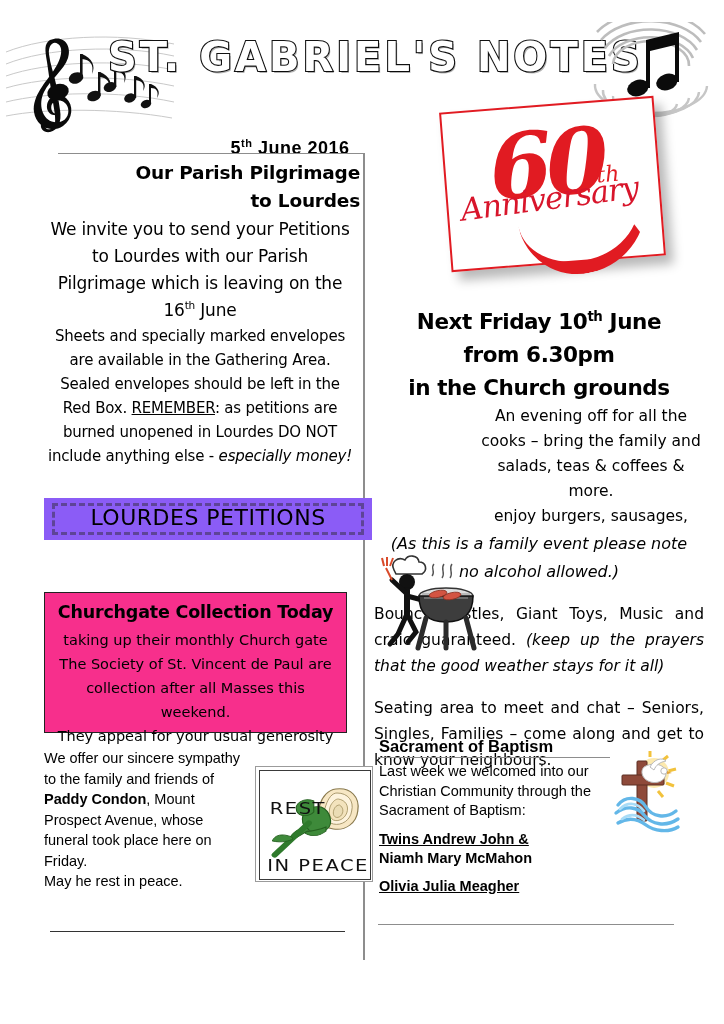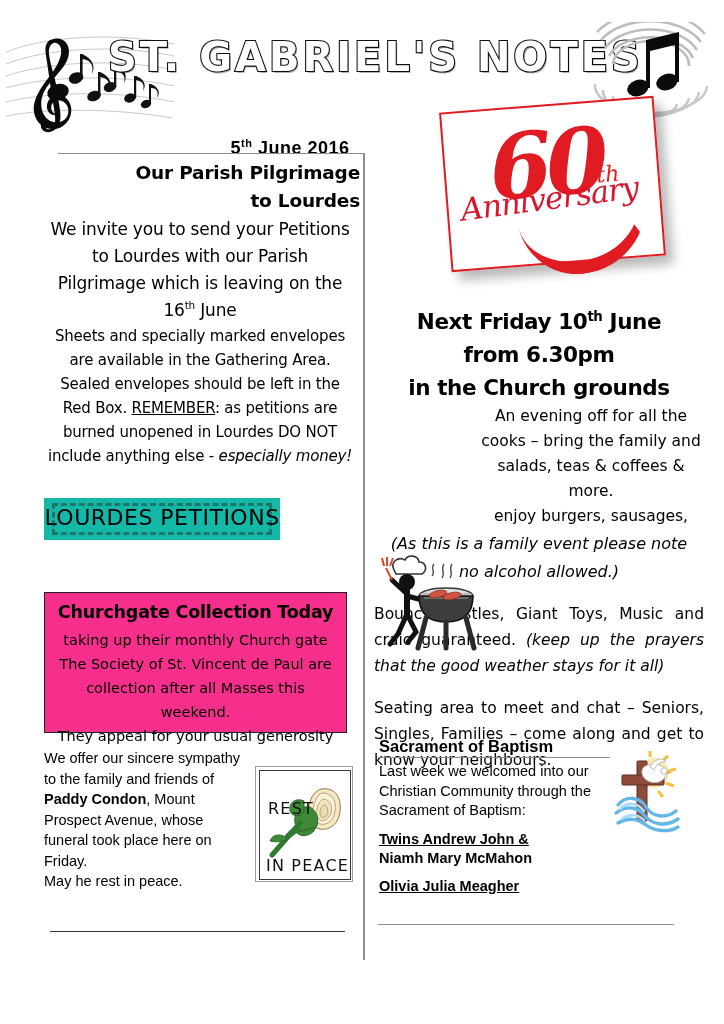--- a/index.html
+++ b/index.html
@@ -108,22 +108,22 @@
     margin: 0;
   }
   .pil-body-sm u { text-decoration: underline; }
   .ital { font-style: italic; }
   sup { font-size: 0.62em; vertical-align: super; line-height: 0; }
 
   
   #lourdes-petitions-box {
     position: absolute;
     left: 44px; top: 498px;
-    width: 236px; height: 42px;
-    background: #14b8a6;
+    width: 328px; height: 42px;
+    background: #8b5cf6;
   }
   #lourdes-petitions-box::before {
     content: "";
     position: absolute;
     left: 8px; top: 5px; right: 8px; bottom: 5px;
     border: 3px dashed rgba(40,40,40,0.45);
   }
   #lourdes-petitions-label {
     position: absolute;
     left: 0; right: 0; top: 7px;
@@ -176,21 +176,21 @@
   #rip-text {
     font-family: "Liberation Sans", sans-serif;
     font-size: 14.5px;
     line-height: 20.5px;
     width: 200px;
     margin: 0;
   }
   #rip-card {
     position: absolute;
     left: 211px; top: 18px;
-    width: 98px; height: 116px;
+    width: 118px; height: 116px;
     border: 1.5px solid #9b9b9b;
     background: #fff;
     padding: 3px;
     box-sizing: border-box;
   }
   #rip-card-inner {
     width: 100%; height: 100%;
     border: 1px solid #3a3a3a;
     position: relative;
     overflow: hidden;

